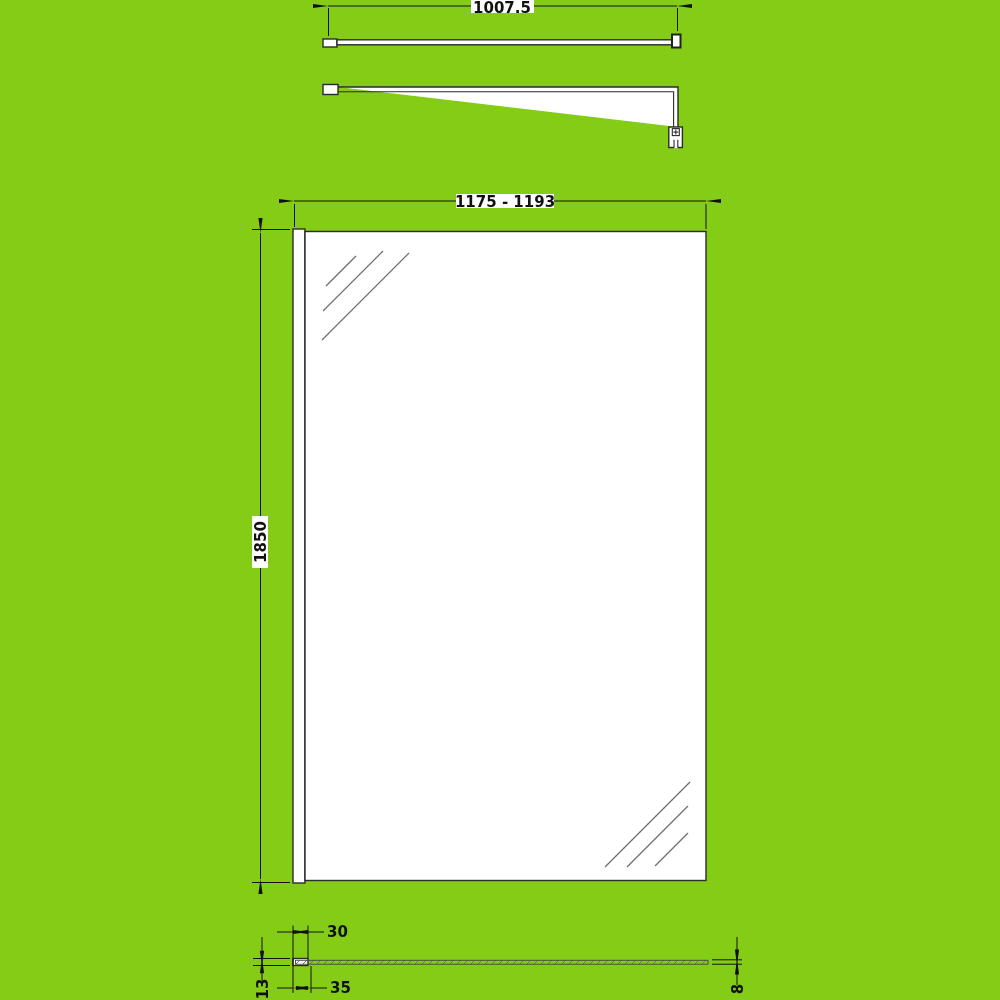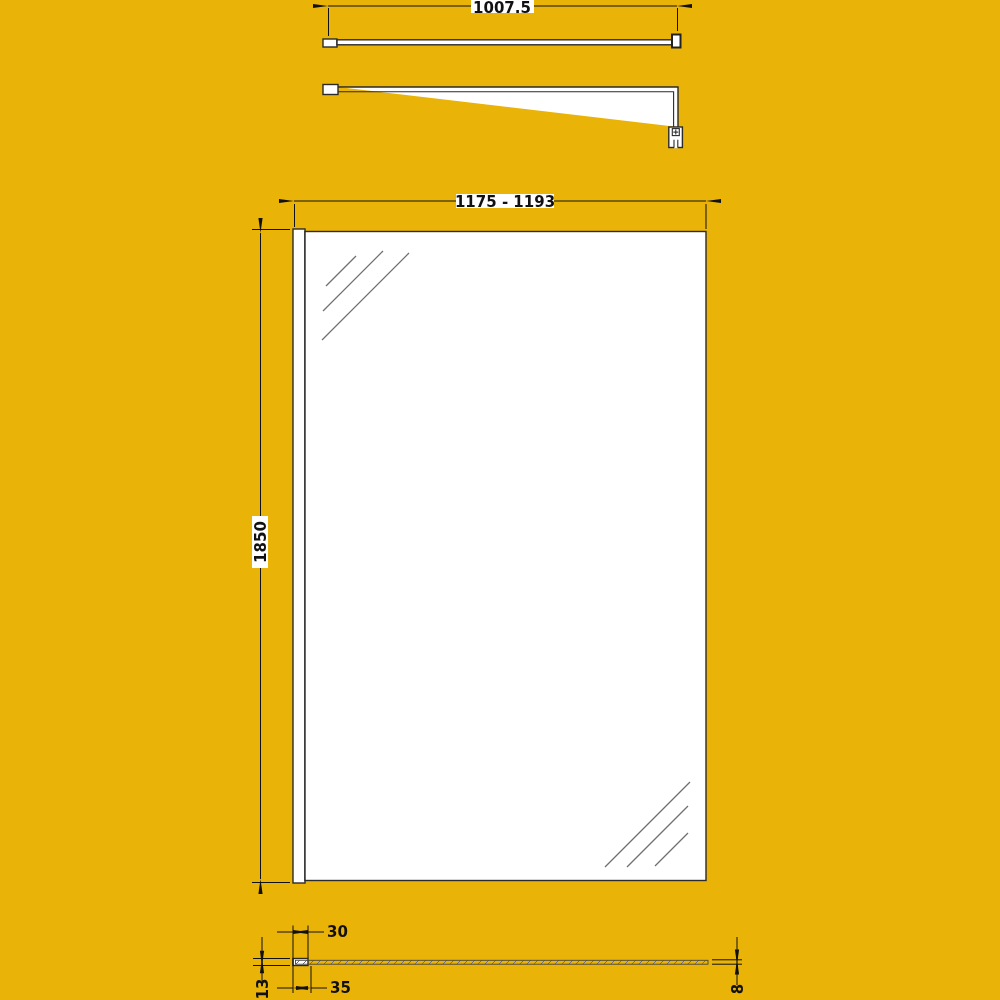--- a/index.html
+++ b/index.html
@@ -1,19 +1,19 @@
 <!DOCTYPE html>
 <html><head>
 <meta charset="utf-8">
 <style>
   html,body{margin:0;padding:0;background:#ffffff;}
   .canvas{
     position:relative;
     width:1000px;height:1000px;
-    background:#eab308;
+    background:#84cc16;
     font-family:"DejaVu Sans", sans-serif;
   }
   svg{display:block;}
   .obj{stroke:#2b2b2b;stroke-width:1.4;fill:#ffffff;}
   .obj-thick{stroke:#222222;stroke-width:2;fill:#ffffff;}
   .thin{stroke:#2b2b2b;stroke-width:1.1;fill:none;}
   .dim{stroke:#111111;stroke-width:1;fill:none;}
   .hatch{stroke:#6f6f6f;stroke-width:1.2;fill:none;}
   .dimtext{
     font-family:"DejaVu Sans", sans-serif;

